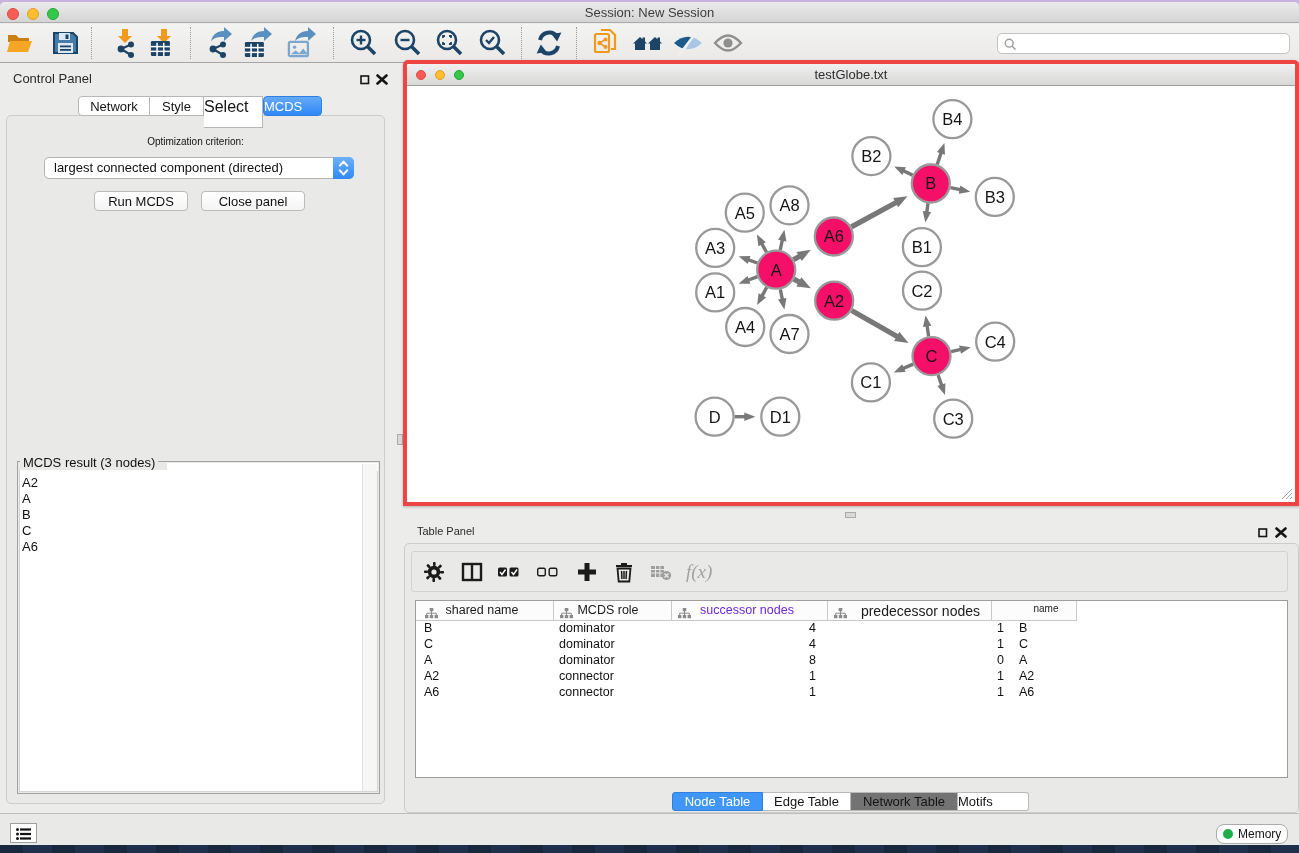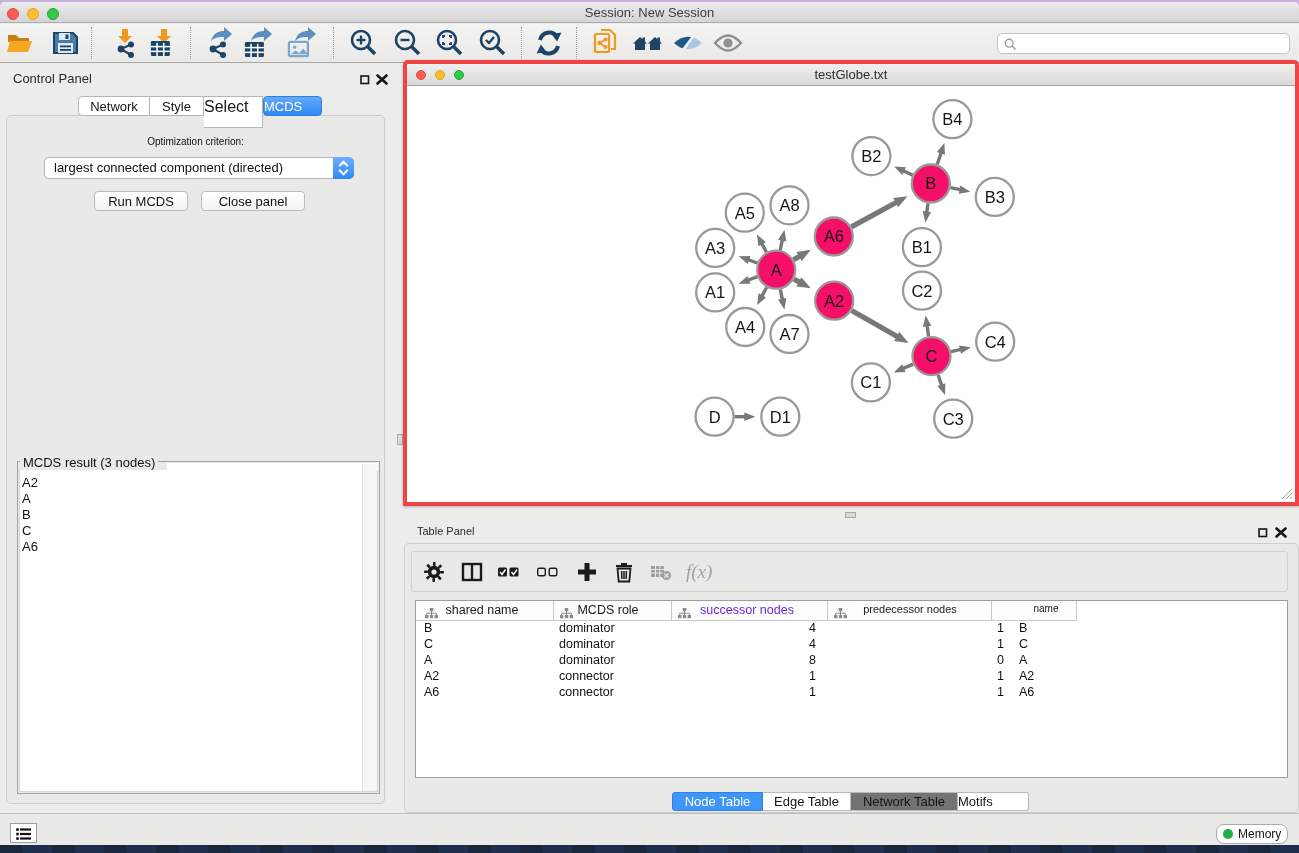--- a/index.html
+++ b/index.html
@@ -429,21 +429,21 @@
       <g stroke="#8a8a8a" stroke-width="1">
         <line x1="6.5" y1="3" x2="6.5" y2="7"></line>
         <line x1="1.7" y1="5.2" x2="11.3" y2="5.2"></line>
         <line x1="1.7" y1="5.2" x2="1.7" y2="7"></line>
         <line x1="11.3" y1="5.2" x2="11.3" y2="7"></line>
       </g>
     </svg></div>
 <div class="abs" style="left:430px;top:603px;width:104px;text-align:center;font-size:12.5px;color:#1b1b1b">shared name</div>
 <div class="abs" style="left:556px;top:603px;width:104px;text-align:center;font-size:12.5px;color:#1b1b1b">MCDS role</div>
 <div class="abs" style="left:695px;top:603px;width:104px;text-align:center;font-size:12.5px;color:#6d28d9">successor nodes</div>
-<div class="abs" style="left:840px;top:603px;width:140px;text-align:center;font-size:11px;color:#1b1b1b">predecessor nodes</div>
+<div class="abs" style="left:840px;top:603px;width:140px;text-align:right;font-size:14px;color:#1b1b1b">predecessor nodes</div>
 <div class="abs" style="left:994px;top:603px;width:104px;text-align:center;font-size:10px;color:#1b1b1b">name</div>
 <div style="position:absolute;left:416px;top:621px;width:871px;height:16px;font-size:12.5px;color:#111">
           <span style="position:absolute;left:8px">B</span>
           <span style="position:absolute;left:143px">dominator</span>
           <span style="position:absolute;left:250px;width:150px;text-align:right">4</span>
           <span style="position:absolute;left:438px;width:150px;text-align:right">1</span>
           <span style="position:absolute;left:603px">B</span>
   </div>
 <div style="position:absolute;left:416px;top:637px;width:871px;height:16px;font-size:12.5px;color:#111">
           <span style="position:absolute;left:8px">C</span>

